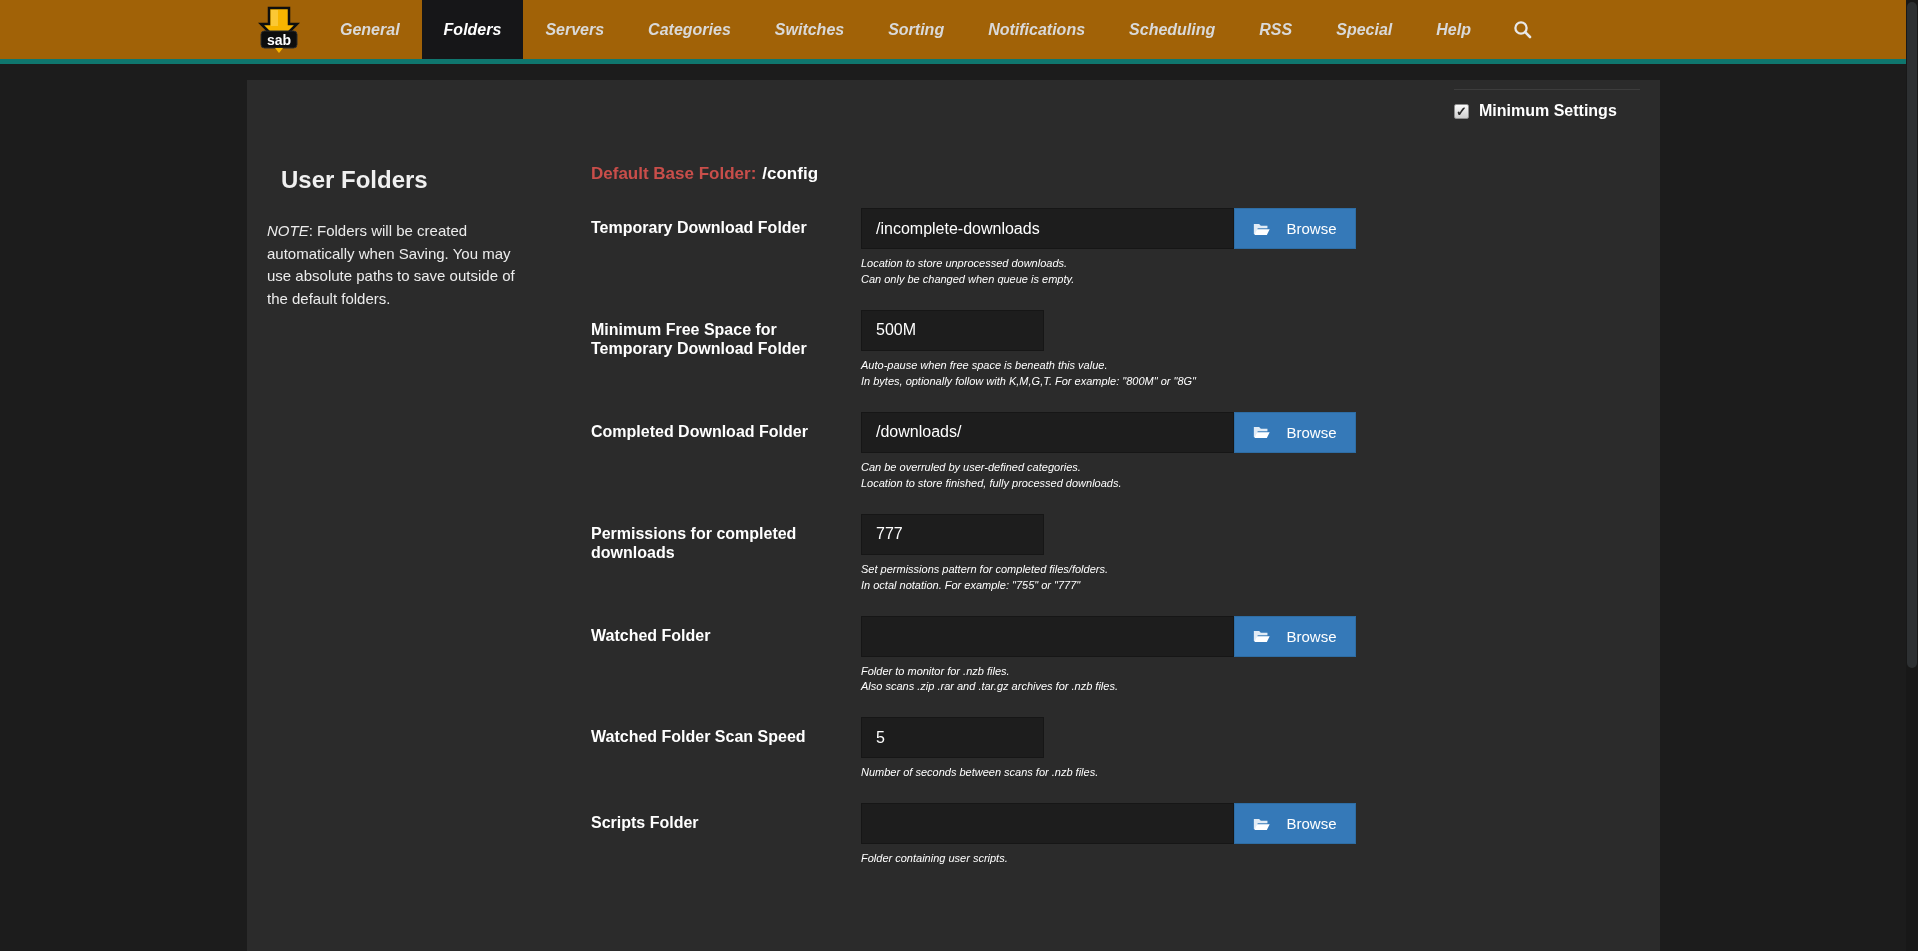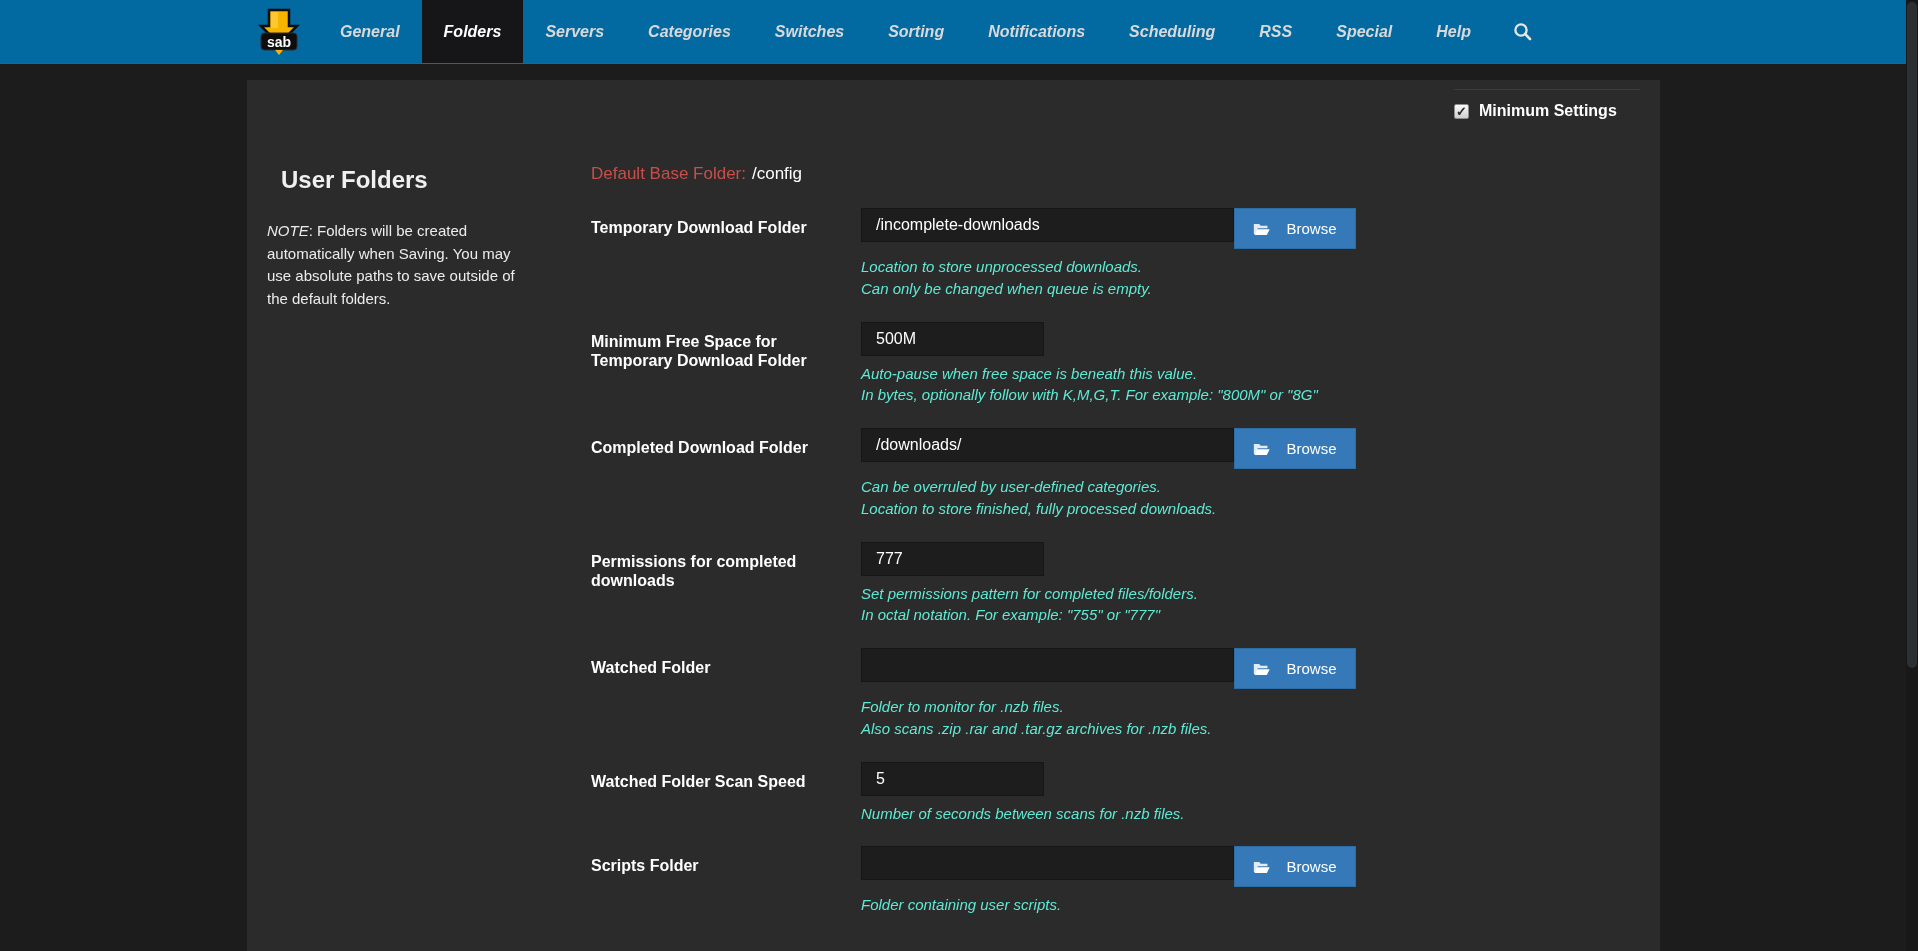--- a/index.html
+++ b/index.html
@@ -6,22 +6,22 @@
   html,body { width:1918px; height:951px; overflow:hidden; }
   body {
     background:#1c1c1c;
     font-family:"Liberation Sans", sans-serif;
     color:#fff;
     position:relative;
   }
 
   
   .navbar {
-    height:64px; background:#0369a1; display:flex; align-items:stretch;
-    padding-left:256px; border-bottom:1px solid #0f766e;
+    height:64px; background:#a16207; display:flex; align-items:stretch;
+    padding-left:256px; border-bottom:5px solid #0f766e;
   }
   .brand { display:flex; align-items:center; margin-right:16px; }
   .nav-items { display:flex; align-items:stretch; }
   .nav-item {
     display:flex; align-items:center; padding:0 22px;
     font-size:16px; font-weight:bold; color:#d9d9d9; cursor:pointer;
     text-decoration:none; white-space:nowrap;font-style:italic;
   }
   .nav-item.active { background:#161618; color:#ffffff; }
   .nav-search { display:flex; align-items:center; padding:0 20px; cursor:pointer; }
@@ -47,44 +47,44 @@
   .content { display:flex; padding-top:70px; }
 
   
   .left-col { width:262px; flex:0 0 auto; }
   .left-col h2 { font-size:24px; font-weight:700; color:#f0f0f0; margin:16px 0 26px 14px; }
   .note { font-size:15px; line-height:1.5; color:#ececec; }
   .note .note-label { font-style:italic; }
 
   
   .form-col { margin-left:62px; flex:1; }
-  .form-header { margin-top:14px; margin-bottom:24px; font-size:17px; font-weight:normal; }
+  .form-header { margin-top:14px; margin-bottom:24px; font-size:17px; font-weight:bold; }
   .form-header .fh-label { color:#c94e4a; }
   .form-header .fh-value { color:#ffffff; margin-left:6px; }
 
   .settings-row { display:flex; margin-bottom:22px; }
   .field-label {
     width:270px; flex:0 0 auto; padding-top:10px; padding-right:18px;
     font-size:16px; font-weight:bold; color:#fff; line-height:1.2;
   }
   .controls { display:flex; flex-direction:column; }
   .input-wrap { display:flex; }
   .text-input {
-    height:34px; width:373px; background:#1d1d1d; border:1px solid #161616;
+    height:41px; width:373px; background:#1d1d1d; border:1px solid #161616;
     color:#fff; font-size:16px; padding:0 14px;
     font-family:"Liberation Sans", sans-serif; outline:none;
   }
   .text-input.small { width:183px; }
   .btn-browse {
     height:41px; width:122px; background:#3579b8; border:1px solid #2e6da4;
     color:#fff; font-size:15px; font-family:"Liberation Sans", sans-serif;
     display:flex; align-items:center; justify-content:center; gap:16px; cursor:pointer;
   }
   .btn-browse svg { display:block; }
-  .help { margin-top:7px; font-size:15px; font-style:italic; color:#5eead4; line-height:1.45; }
+  .help { margin-top:7px; font-size:11px; font-style:italic; color:#ffffff; line-height:1.45; }
 
   
   .scrollbar-track {
     position:absolute; right:0; top:0; width:12px; height:951px; background:#181818; z-index:50;
   }
   .scrollbar-thumb {
     position:absolute; left:1px; top:2px; width:10px; height:666px;
     background:#2d3032; border-radius:5px;
   }
 </style>

